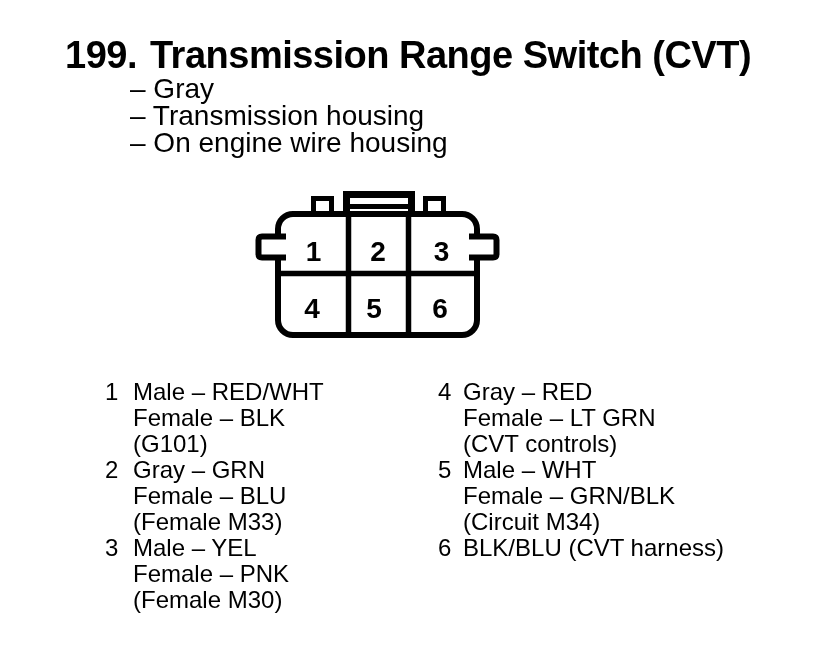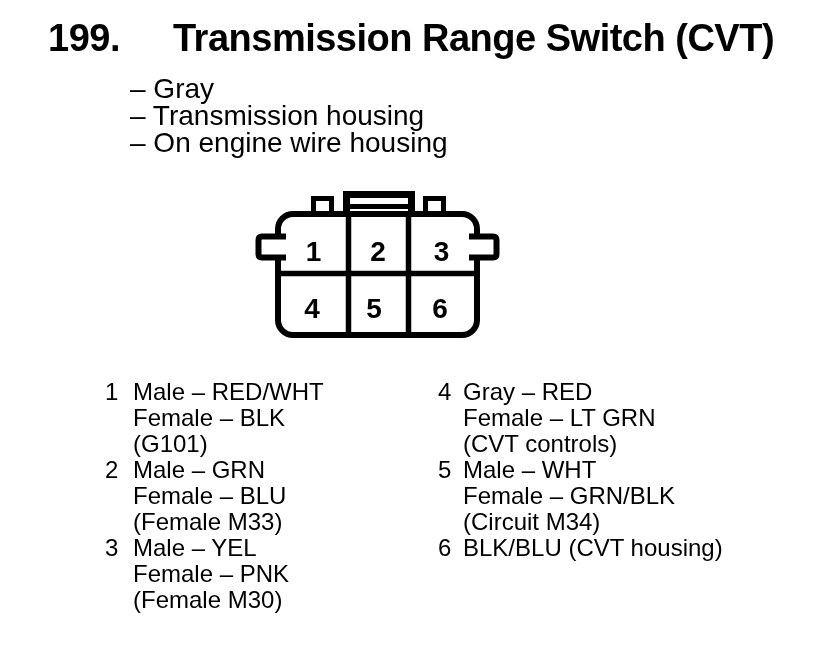--- a/index.html
+++ b/index.html
@@ -70,21 +70,21 @@
   }
   .pins.right .pin-entry {
     grid-template-columns: 25px auto;
   }
 </style>
 </head>
 <body>
 
 <div class="page">
 
-  <h1 class="heading" style="margin:0;gap:40px;">
+  <h1 class="heading" style="margin:17px;">
     <span class="heading-num">199.</span>
     <span class="heading-text">Transmission Range Switch (CVT)</span>
   </h1>
 
   <div class="bullets">
     <div class="bullet">– Gray</div>
     <div class="bullet">– Transmission housing</div>
     <div class="bullet">– On engine wire housing</div>
   </div>
 
@@ -119,21 +119,21 @@
       <span class="pin-num">1</span>
       <div class="pin-lines">
         <div>Male – RED/WHT</div>
         <div>Female – BLK</div>
         <div>(G101)</div>
       </div>
     </div>
     <div class="pin-entry">
       <span class="pin-num">2</span>
       <div class="pin-lines">
-        <div>Male – GRN</div>
+        <div>Gray – GRN</div>
         <div>Female – BLU</div>
         <div>(Female M33)</div>
       </div>
     </div>
     <div class="pin-entry">
       <span class="pin-num">3</span>
       <div class="pin-lines">
         <div>Male – YEL</div>
         <div>Female – PNK</div>
         <div>(Female M30)</div>
@@ -154,18 +154,18 @@
       <span class="pin-num">5</span>
       <div class="pin-lines">
         <div>Male – WHT</div>
         <div>Female – GRN/BLK</div>
         <div>(Circuit M34)</div>
       </div>
     </div>
     <div class="pin-entry">
       <span class="pin-num">6</span>
       <div class="pin-lines">
-        <div>BLK/BLU (CVT housing)</div>
+        <div>BLK/BLU (CVT harness)</div>
       </div>
     </div>
   </div>
 
 </div>
 
 </body></html>

